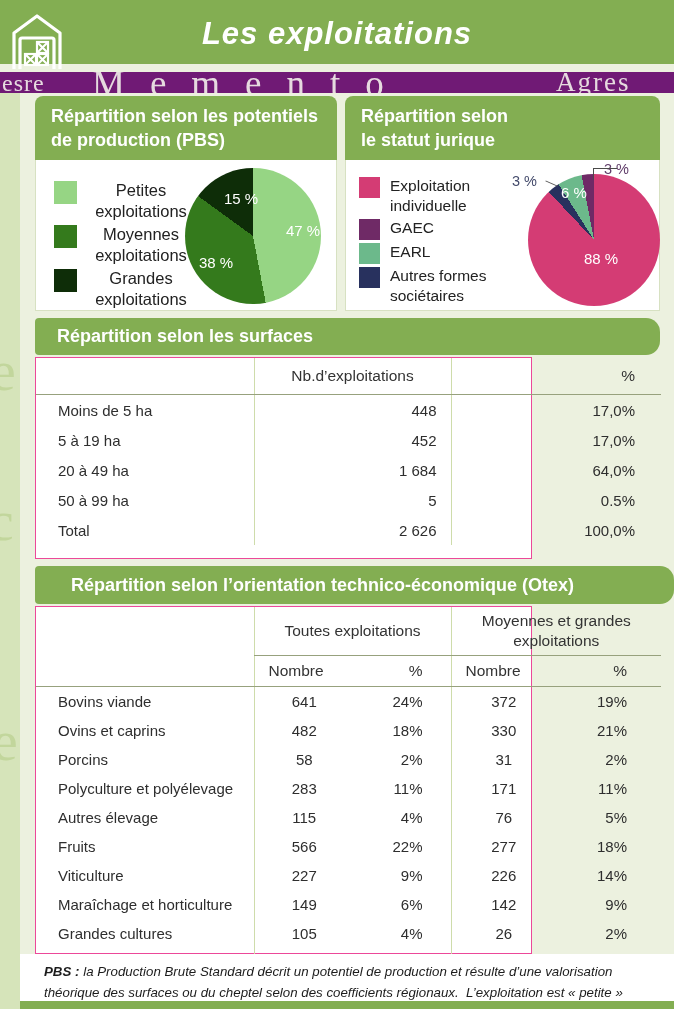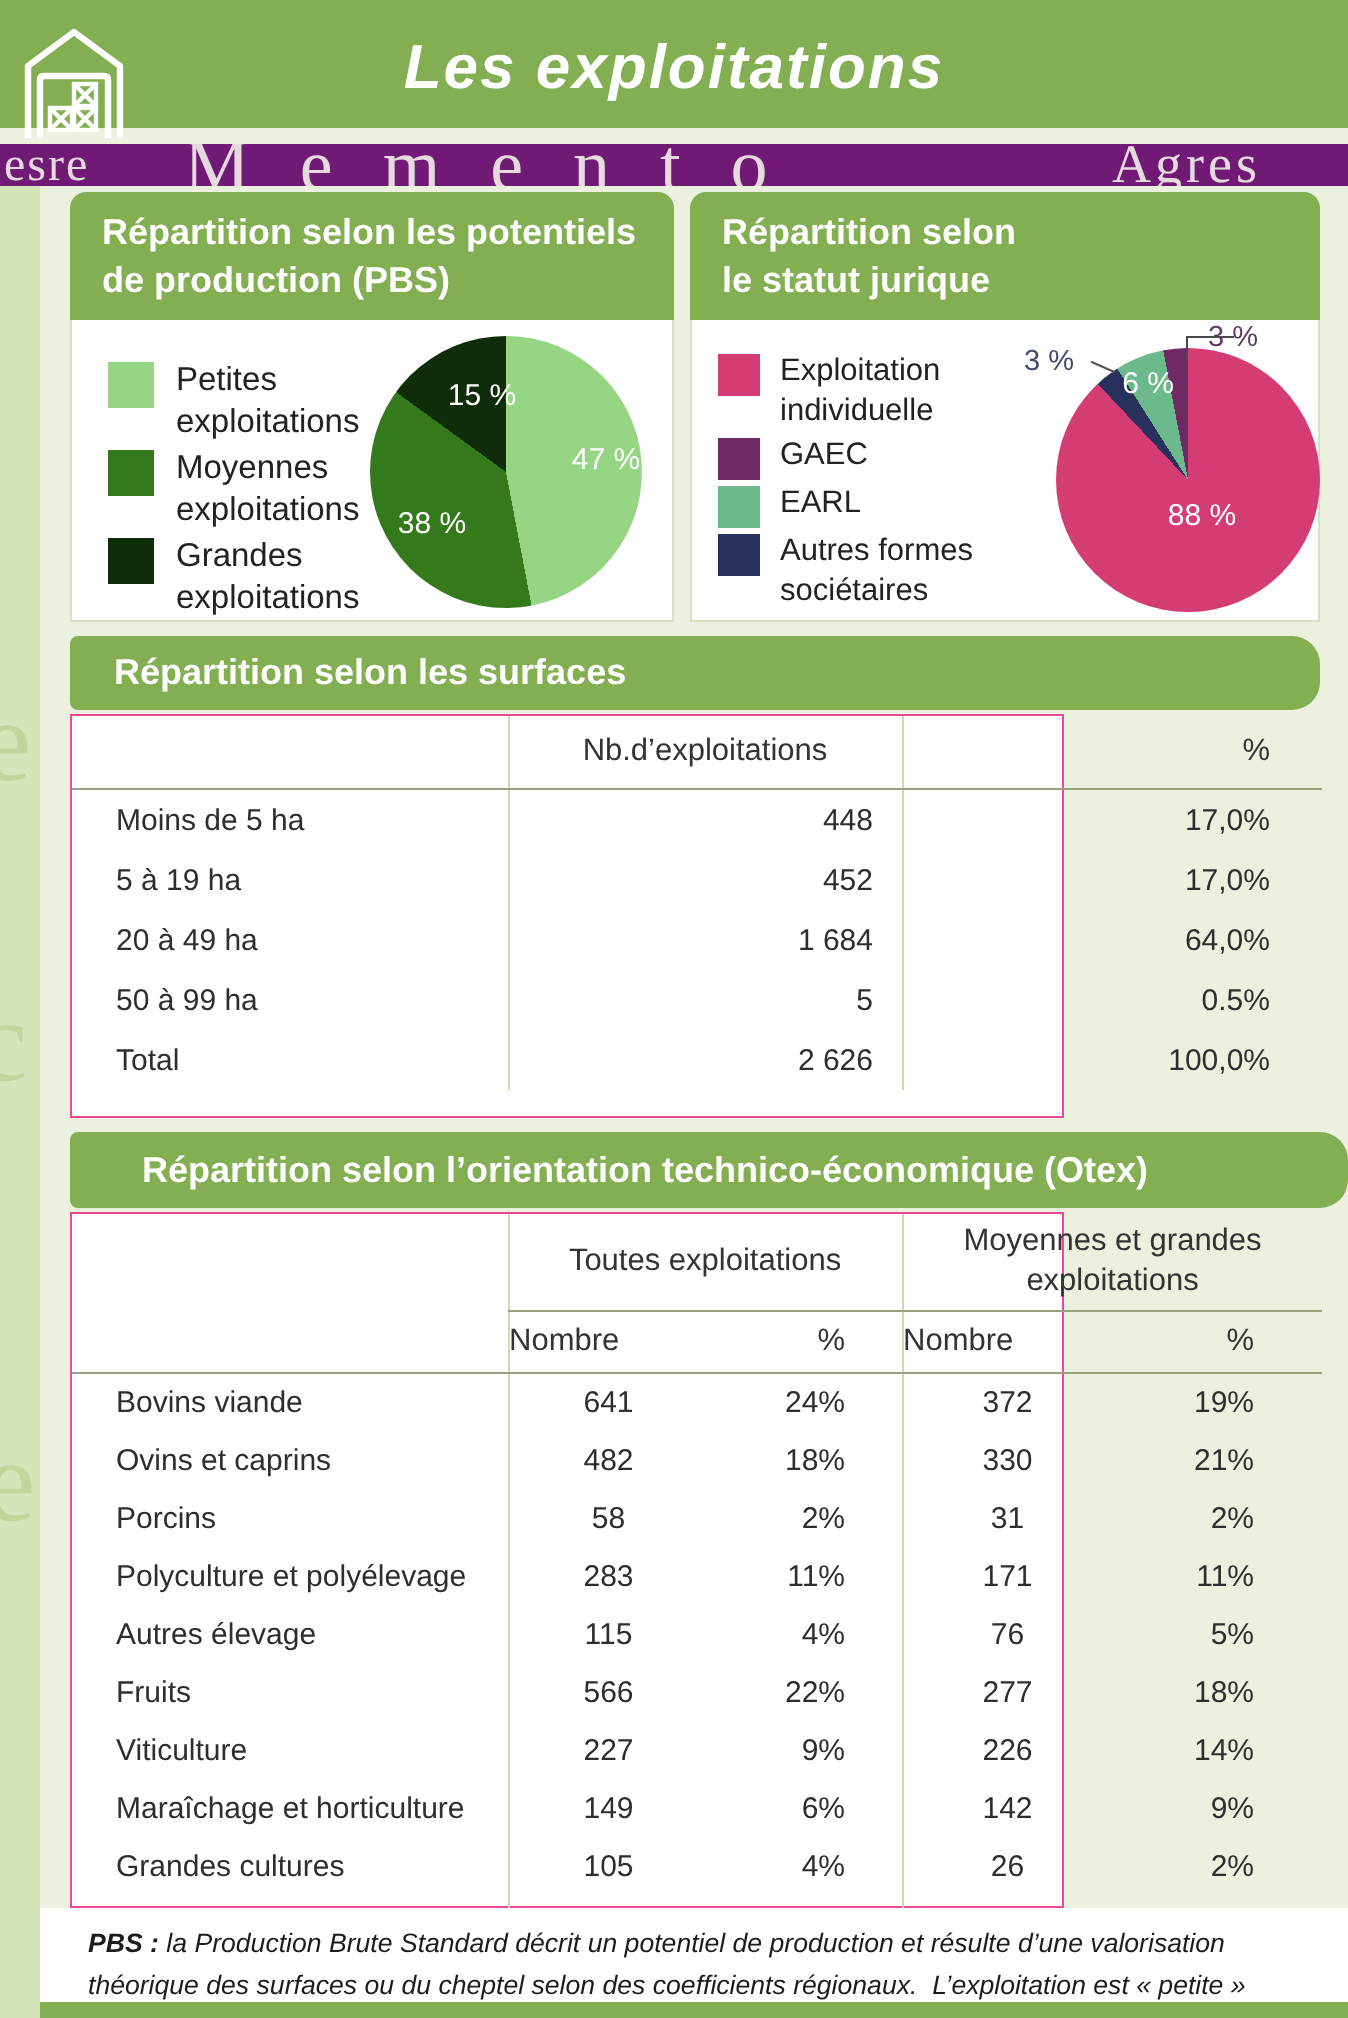--- a/index.html
+++ b/index.html
@@ -31,21 +31,21 @@
   .panel-head div{color:#fff;font-size:18px;font-weight:bold;line-height:24px;}
   .panel-body{position:relative;background:#ffffff;border:1px solid #d7e1c2;border-top:none;height:150px;}
 
   
   .legend{position:absolute;}
   .legend-pbs{left:18px;top:20px;width:140px;}
   .legend-statut{left:13px;top:16px;width:160px;}
   .legend-item{display:flex;align-items:flex-start;margin-bottom:2px;}
   .legend-pbs .swatch{width:23px;height:23px;margin-right:11px;flex:0 0 auto;margin-top:1px;}
   .legend-statut .swatch{width:21px;height:21px;margin-right:10px;flex:0 0 auto;margin-top:1px;}
-  .legend-pbs .legend-label{font-size:16.5px;line-height:21px;color:#222;width:110px;}
+  .legend-pbs .legend-label{font-size:16.5px;line-height:21px;color:#222;width:110px;text-align:center;}
   .legend-statut .legend-label{font-size:15.5px;line-height:20px;color:#222;width:124px;}
 
   
   .pie{position:absolute;border-radius:50%;}
   .pie-pbs{left:149px;top:8px;width:136px;height:136px;}
   .pie-statut{left:182px;top:14px;width:132px;height:132px;}
   .plabel{position:absolute;color:#ffffff;font-size:15px;white-space:nowrap;transform:translate(-50%,-50%);z-index:3;}
   .callout-label{position:absolute;font-size:14.5px;white-space:nowrap;z-index:3;}
   .co-left{left:166px;top:13px;color:#434a6b;}
   .co-right{left:258px;top:1px;color:#5e3a68;}
@@ -71,21 +71,21 @@
   .tp-surf td{height:28px;}
   .c-label{text-align:left;padding-left:22px;}
   .c-num{text-align:right;padding-right:14px;}
   .c-pct{text-align:right;padding-right:26px;}
   .th-num{text-align:center;}
   .th-pct{text-align:right;padding-right:26px;}
   
   .tp-otex .group-row th{height:46px;vertical-align:middle;text-align:center;line-height:20px;}
   .tp-otex .sub-row th{height:28px;}
   .tp-otex td{height:27px;}
-  .sub-n{text-align:left;padding-left:0;}
+  .sub-n{text-align:left;padding-left:14px;}
   .sub-p1{text-align:right;padding-right:28px;}
   .sub-p2{text-align:right;padding-right:34px;}
   .c-n1,.c-n2{text-align:center;}
   .c-p1{text-align:right;padding-right:28px;}
   .c-p2{text-align:right;padding-right:34px;}
 
   
   .footnote{position:absolute;left:20px;top:954px;width:654px;height:47px;background:#ffffff;box-sizing:border-box;
     padding:8px 12px 0 24px;font-style:italic;font-size:13.3px;line-height:1.55;color:#1c1c1c;}
   .fbold{font-weight:bold;}

